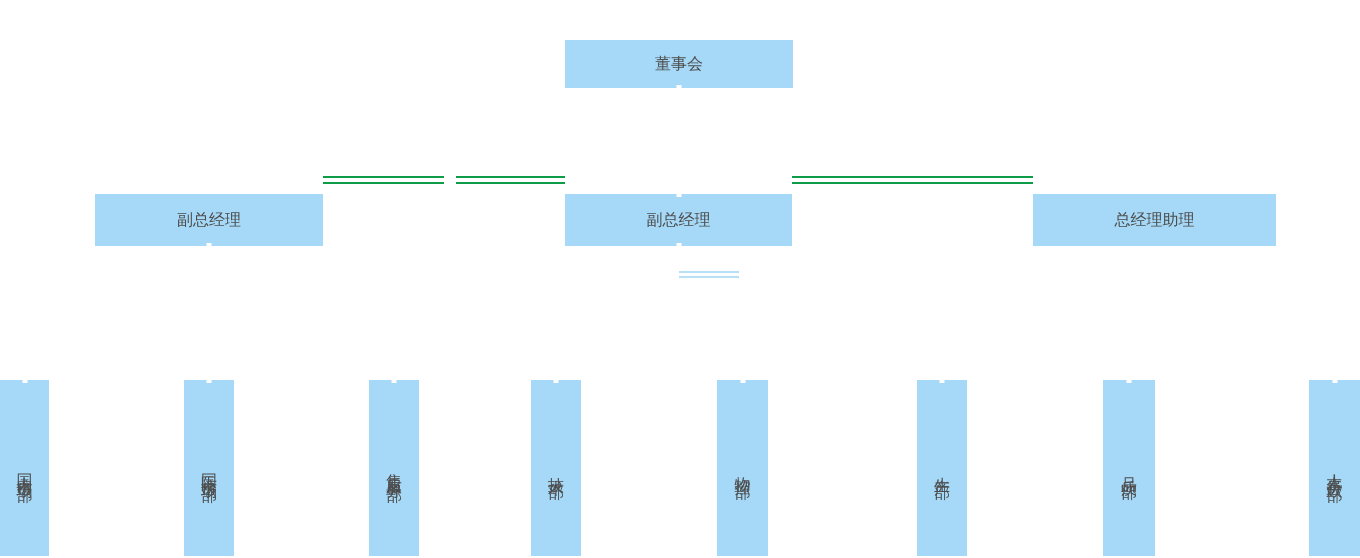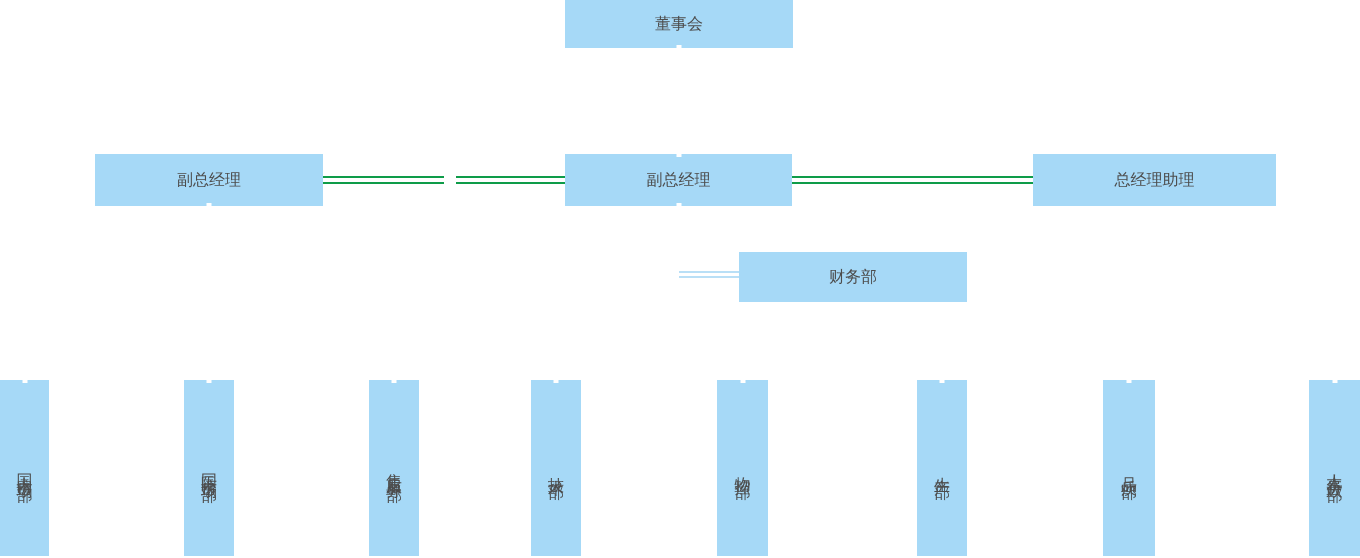--- a/index.html
+++ b/index.html
@@ -6,20 +6,21 @@
   .canvas{
     position:relative;width:1360px;height:558px;background:#ffffff;overflow:hidden;
     font-family:"Liberation Sans","DejaVu Sans",sans-serif;
   }
   .node{
     position:absolute;
     background:var(--box-fill,#A6D9F7);
     display:flex;align-items:center;justify-content:center;
     color:var(--label-text,#4D4D4D);
     font-size:16px;
+    margin-top:40px;
   }
   .vnode{
     position:absolute;top:380px;height:176px;
     background:var(--box-fill,#A6D9F7);
     display:flex;align-items:center;justify-content:center;
   }
   .vnode .vlabel{
     writing-mode:vertical-rl;text-orientation:upright;
     letter-spacing:3px;line-height:1;
     color:var(--label-text,#4D4D4D);font-size:16px;
@@ -65,23 +66,20 @@
 
   <div class="node" style="left:1033px;top:154px;width:243px;height:52px">
     <span>总经理助理</span>
   </div>
 
   <div class="conn-green" style="left:323px;top:176px;width:121px"></div>
   <div class="conn-green" style="left:456px;top:176px;width:109px"></div>
   <div class="conn-green" style="left:792px;top:176px;width:241px"></div>
 
   <div class="conn-blue" style="left:679px;top:271px;width:60px"></div>
-  <div class="node" style="left:739px;top:252px;width:228px;height:50px">
-    <span>财务部</span>
-  </div>
 
   <div class="vnode" style="left:0;width:49px">
     <span class="vlabel">国内市场部</span>
     <i class="notch top"></i>
   </div>
 
   <div class="vnode" style="left:184px;width:50px">
     <span class="vlabel">国际市场部</span>
     <i class="notch top"></i>
   </div>

